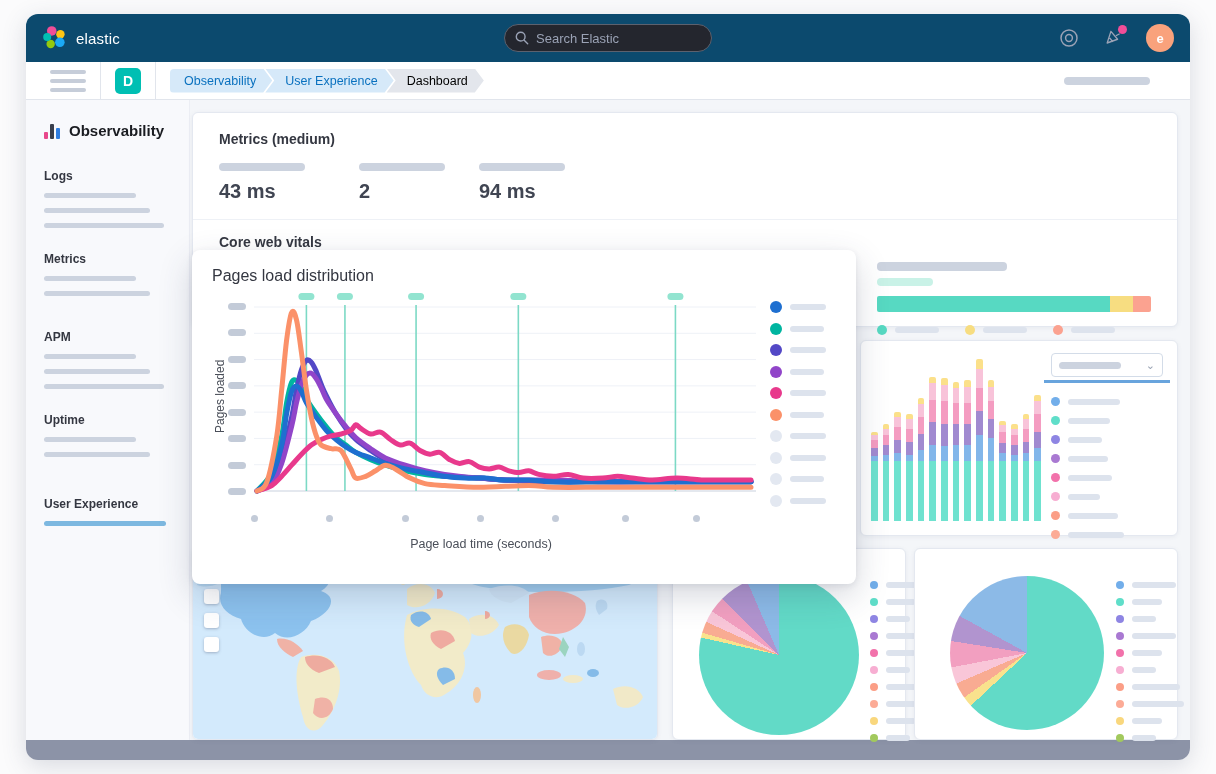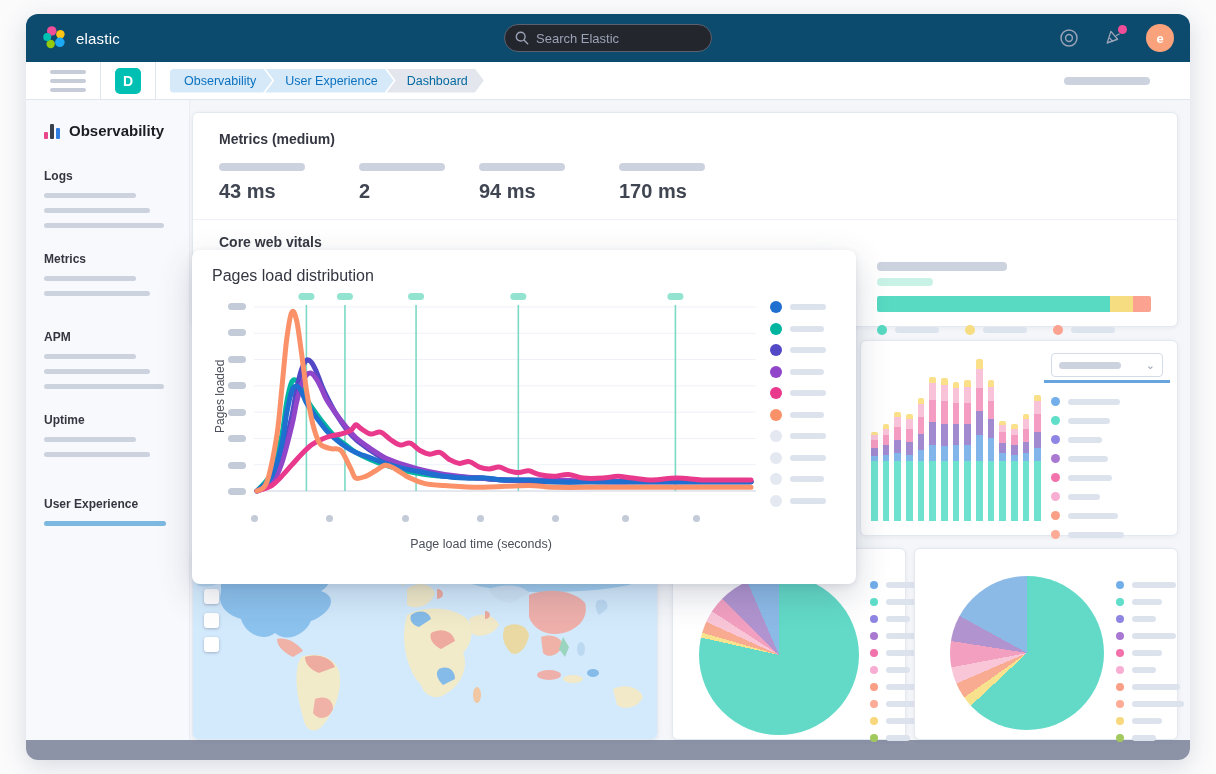--- a/index.html
+++ b/index.html
@@ -26,21 +26,21 @@
   .hamburger span { height:4px; border-radius:2px; background:#c6cdd9; }
   .vsep { width:1px; height:38px; background:#e1e5ec; }
   .space-tile { width:26px; height:26px; border-radius:5px; color:#fff; font-weight:bold; font-size:14px;
                 display:flex; align-items:center; justify-content:center; cursor:pointer; }
   .crumbs { display:flex; align-items:center; }
   .crumb { height:24px; line-height:24px; padding:0 16px 0 20px; font-size:12.5px; cursor:pointer;
            clip-path:polygon(0 0, calc(100% - 9px) 0, 100% 50%, calc(100% - 9px) 100%, 0 100%, 9px 50%); }
   .crumb.first { clip-path:polygon(0 0, calc(100% - 9px) 0, 100% 50%, calc(100% - 9px) 100%, 0 100%); border-radius:4px 0 0 4px; padding-left:14px; }
   .crumb + .crumb { margin-left:-7px; }
   .crumb.link { background:#d6e9f9; color:#0a71bf; }
-  .crumb.current { background:#e3e6ec; color:#0369a1; }
+  .crumb.current { background:#e3e6ec; color:#000000; }
   .crumbbar .spacer { flex:1; }
   .pill { background:#ccd3df; border-radius:4px; }
 
   
   .content { display:flex; height:640px; }
   .sidebar { width:164px; background:#f8f9fc; border-right:1px solid #eceef4; padding:22px 18px 0 18px; }
   .side-title { display:flex; align-items:center; gap:9px; margin-bottom:30px; }
   .side-title .txt { font-size:15px; font-weight:bold; color:#1a1c21; }
   .obs-icon { display:flex; align-items:flex-end; gap:2px; height:16px; }
   .obs-icon i { display:block; width:4px; border-radius:1px; }
@@ -226,24 +226,20 @@
               <div class="pill"></div>
               <div class="val">43 ms</div>
             </div>
           <div class="metric">
               <div class="pill"></div>
               <div class="val">2</div>
             </div>
           <div class="metric">
               <div class="pill"></div>
               <div class="val">94 ms</div>
-            </div>
-          <div class="metric">
-              <div class="pill"></div>
-              <div class="val">170 ms</div>
             </div>
         </div>
         <div class="mdivider"></div>
         <div class="card-title">Core web vitals</div>
         <div class="cwv-row">
           <div class="cwv-col">
               <div class="pill" style="width:112px"></div>
             </div>
           <div class="cwv-col">
               <div class="pill" style="width:110px"></div>

